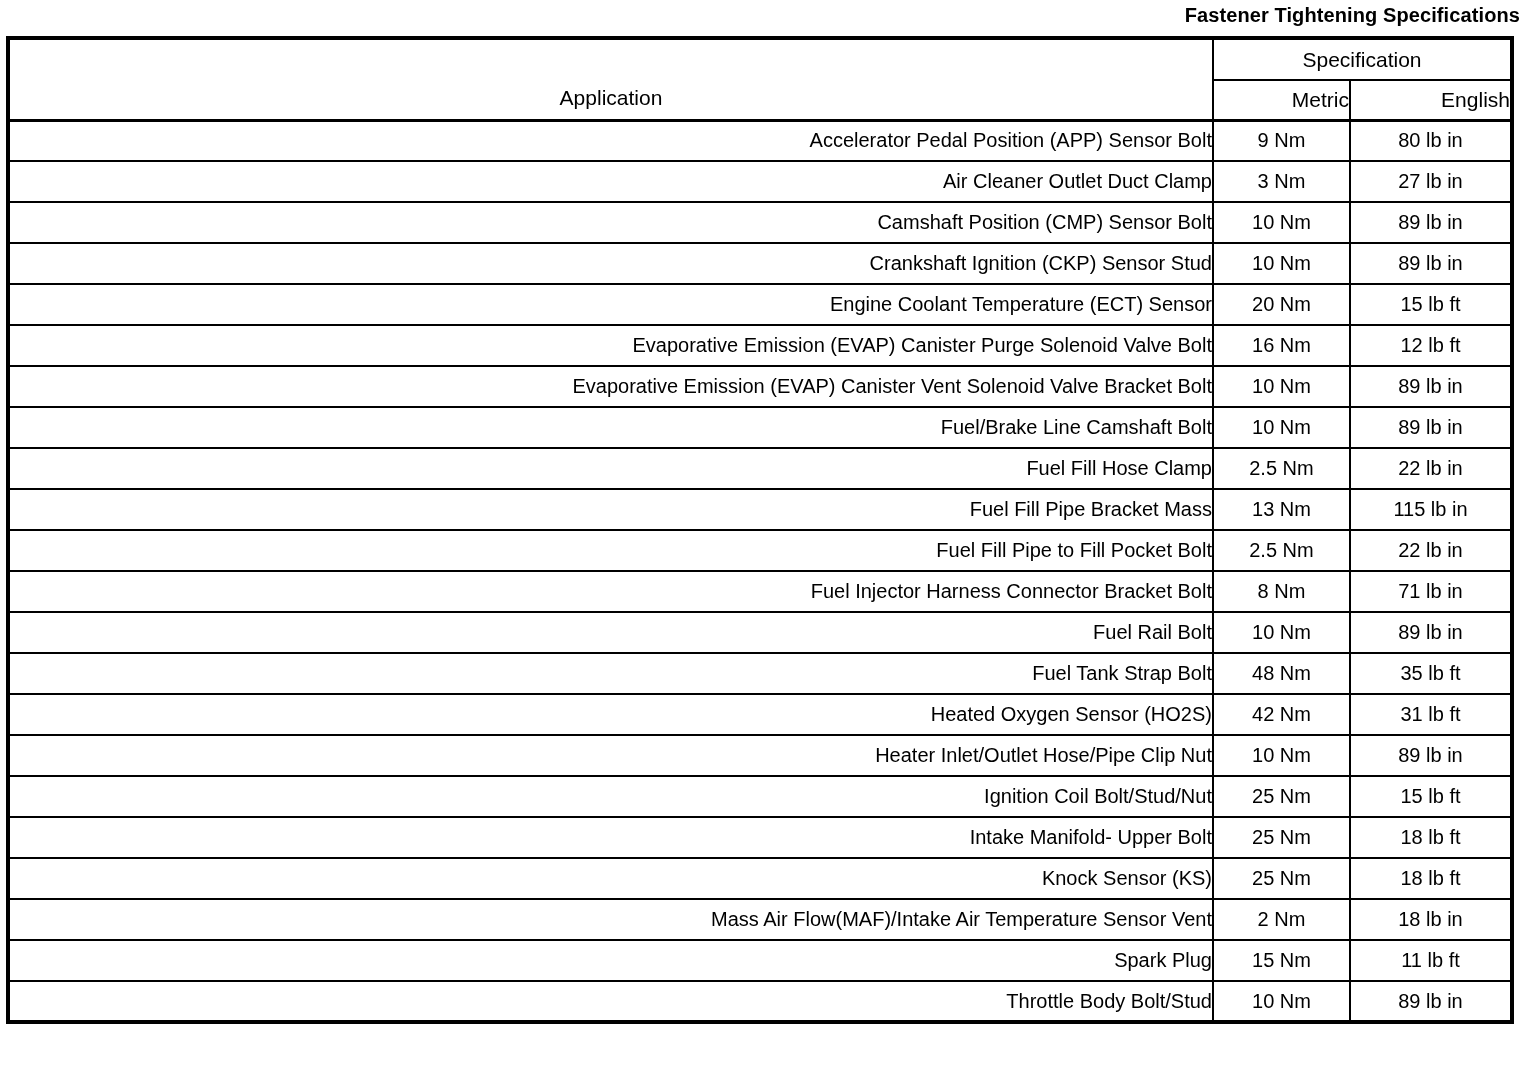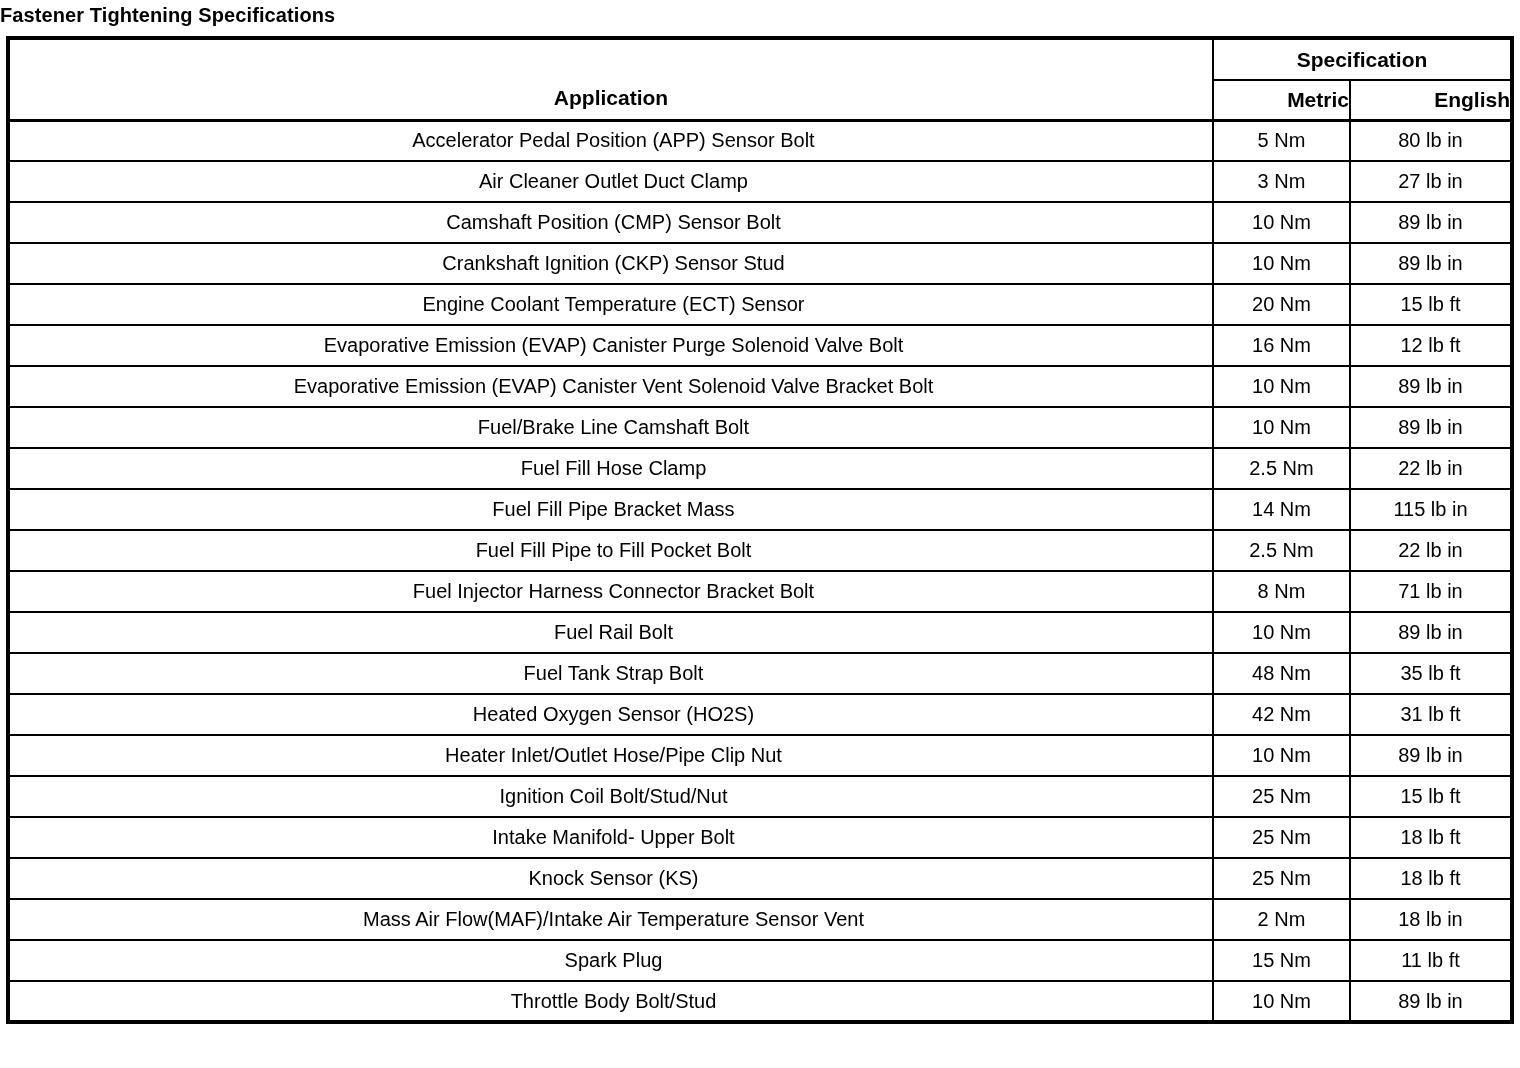--- a/index.html
+++ b/index.html
@@ -9,42 +9,42 @@
     background: #ffffff;
   }
   body {
     width: 1520px;
     height: 1068px;
     font-family: "Liberation Sans", sans-serif;
     color: #000000;
     overflow: hidden;
   }
   .page-title {
-    text-align: left;
+    text-align: right;
     font-weight: bold;
     font-size: 20px;
     padding-top: 4px;
     letter-spacing: 0.1px;
   }
   table.spec-table {
     border-collapse: collapse;
     table-layout: fixed;
     width: 1504px;
     margin: 9px auto 0 auto;
     border: 4px solid #000000;
   }
   .spec-table th,
   .spec-table td {
     border: 2px solid #000000;
     padding: 0;
     overflow: hidden;
     white-space: nowrap;
   }
   .spec-table th {
-    font-weight: bold;
+    font-weight: normal;
     font-size: 21px;
   }
   th.app-head {
     vertical-align: bottom;
     padding-bottom: 9px;
     border-bottom-width: 3px;
   }
   th.spec-head {
     height: 42px;
     text-align: center;
@@ -55,21 +55,21 @@
     text-align: right;
     vertical-align: middle;
     border-bottom-width: 3px;
   }
   .spec-table td {
     font-size: 20px;
     height: 41px;
     vertical-align: middle;
   }
   td.cell-app {
-    text-align: center;
+    text-align: right;
     padding-left: 5px;
   }
   td.cell-metric,
   td.cell-english {
     text-align: center;
   }
 </style>
 </head>
 <body>
 
@@ -87,21 +87,21 @@
       <th colspan="2" class="spec-head">Specification</th>
     </tr>
     <tr class="sub-head">
       <th>Metric</th>
       <th>English</th>
     </tr>
   </thead>
   <tbody>
   <tr>
     <td class="cell-app">Accelerator Pedal Position (APP) Sensor Bolt</td>
-    <td class="cell-metric">5 Nm</td>
+    <td class="cell-metric">9 Nm</td>
     <td class="cell-english">80 lb in</td>
   </tr>
 
   <tr>
     <td class="cell-app">Air Cleaner Outlet Duct Clamp</td>
     <td class="cell-metric">3 Nm</td>
     <td class="cell-english">27 lb in</td>
   </tr>
 
   <tr>
@@ -141,21 +141,21 @@
   </tr>
 
   <tr>
     <td class="cell-app">Fuel Fill Hose Clamp</td>
     <td class="cell-metric">2.5 Nm</td>
     <td class="cell-english">22 lb in</td>
   </tr>
 
   <tr>
     <td class="cell-app">Fuel Fill Pipe Bracket Mass</td>
-    <td class="cell-metric">14 Nm</td>
+    <td class="cell-metric">13 Nm</td>
     <td class="cell-english">115 lb in</td>
   </tr>
 
   <tr>
     <td class="cell-app">Fuel Fill Pipe to Fill Pocket Bolt</td>
     <td class="cell-metric">2.5 Nm</td>
     <td class="cell-english">22 lb in</td>
   </tr>
 
   <tr>

